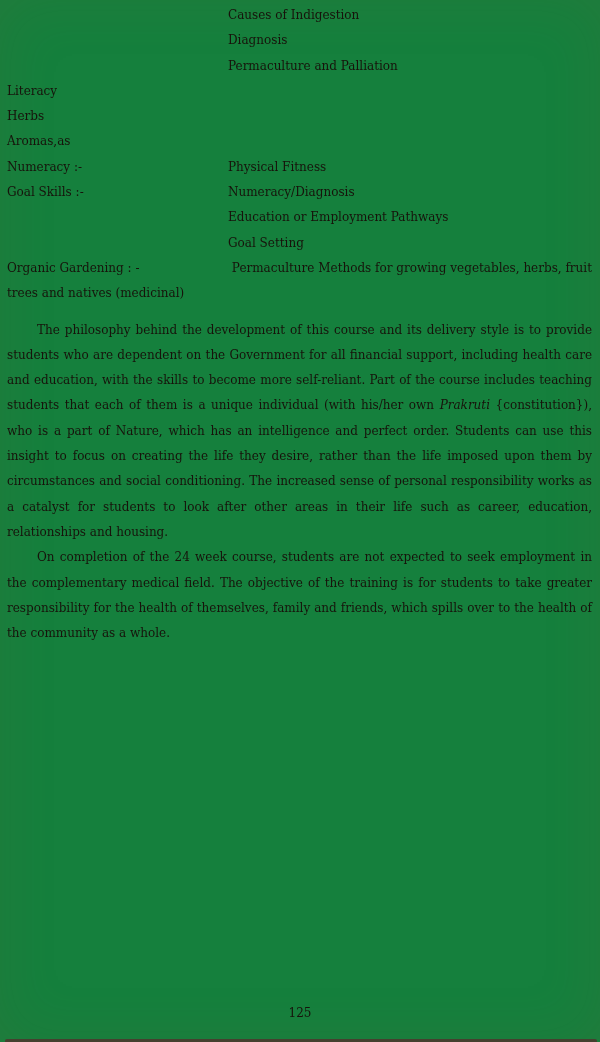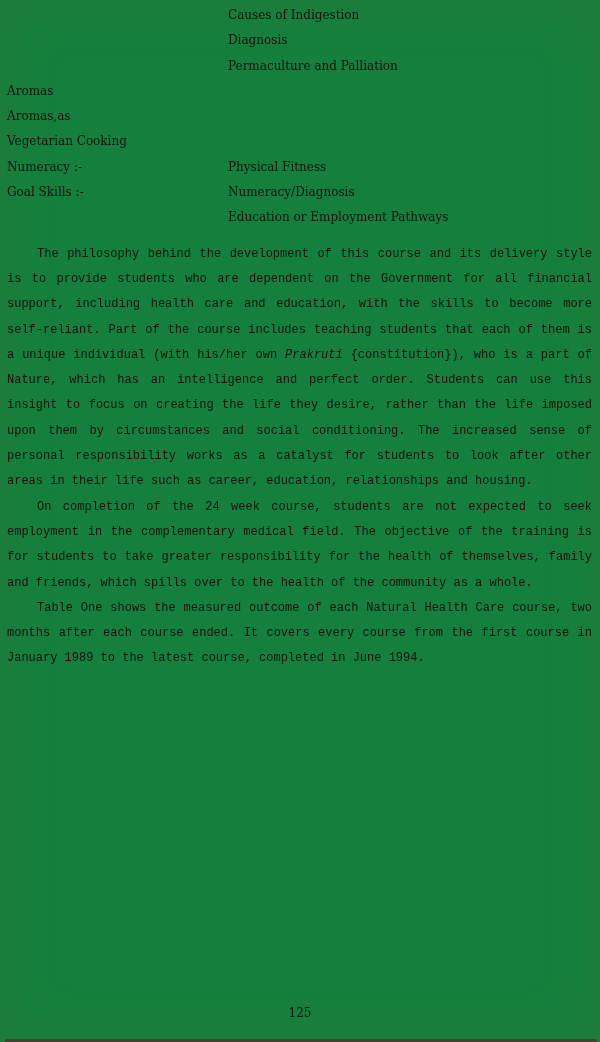--- a/index.html
+++ b/index.html
@@ -16,21 +16,21 @@
     line-height:25.3px;
     box-sizing:border-box;
     padding:3px 8px 0 7px;
     overflow:hidden;
     box-shadow:inset 0 0 60px rgba(110,95,60,0.14);
   }
   .list-row{display:grid;grid-template-columns:221px 1fr;}
   .list-left,.list-right{white-space:nowrap;}
   .org-para{margin:0;text-align:justify;}
   .org-label{display:inline-block;width:221px;}
-  .para{margin:0;text-align:justify;text-indent:30px;font-family:Liberation Mono, monospace;}
+  .para{margin:0;text-align:justify;text-indent:30px;}
   .para.first{margin-top:11px;}
   .para i{font-style:italic;}
   .page-number{position:absolute;left:0;right:0;bottom:16px;text-align:center;}
   .scan-edge{position:absolute;left:5px;right:3px;bottom:0;height:3px;background:#45402f;border-radius:2px 2px 0 0;}
 </style>
 </head>
 <body>
 
 <div class="page">
 
@@ -44,57 +44,58 @@
       <span class="list-right">Diagnosis</span>
     </div>
     <div class="list-row">
       <span class="list-left"></span>
     </div>
     <div class="list-row">
       <span class="list-left"></span>
       <span class="list-right">Permaculture and Palliation</span>
     </div>
     <div class="list-row">
-      <span class="list-left">Aromas</span>
+      <span class="list-left">Literacy</span>
       <span class="list-right"></span>
     </div>
     <div class="list-row">
+      <span class="list-left">Herbs</span>
       <span class="list-right"></span>
     </div>
     <div class="list-row">
       <span class="list-left">Aromas,as</span>
-      <span class="list-right"></span>
-    </div>
-    <div class="list-row">
-      <span class="list-left">Vegetarian Cooking</span>
       <span class="list-right"></span>
     </div>
     <div class="list-row">
       <span class="list-left">Numeracy :-</span>
       <span class="list-right">Physical Fitness</span>
     </div>
     <div class="list-row">
       <span class="list-left">Goal Skills :-</span>
       <span class="list-right">Numeracy/Diagnosis</span>
     </div>
     <div class="list-row">
       <span class="list-left"></span>
       <span class="list-right">Education or Employment Pathways</span>
     </div>
     <div class="list-row">
       <span class="list-left"></span>
+      <span class="list-right">Goal Setting</span>
     </div>
   </div>
 
+  <p class="org-para">
+    <span class="org-label">Organic Gardening : -</span>
+    <span>Permaculture Methods for growing vegetables, herbs, fruit trees and natives (medicinal)</span>
+  </p>
 
   <p class="para first">
     <span>The philosophy behind the development of this course and its delivery style is to provide students who are dependent on the Government for all financial support, including health care and education, with the skills to become more self-reliant. Part of the course includes teaching students that each of them is a unique individual (with his/her own </span><i>Prakruti</i><span> {constitution}), who is a part of Nature, which has an intelligence and perfect order. Students can use this insight to focus on creating the life they desire, rather than the life imposed upon them by circumstances and social conditioning. The increased sense of personal responsibility works as a catalyst for students to look after other areas in their life such as career, education, relationships and housing.</span>
   </p>
 
   <p class="para">On completion of the 24 week course, students are not expected to seek employment in the complementary medical field. The objective of the training is for students to take greater responsibility for the health of themselves, family and friends, which spills over to the health of the community as a whole.</p>
 
-  <p class="para">Table One shows the measured outcome of each Natural Health Care course, two months after each course ended. It covers every course from the first course in January 1989 to the latest course, completed in June 1994.</p>
 
   <div class="page-number">125</div>
 
   <div class="scan-edge"></div>
 
 </div>
 
 </body></html>

